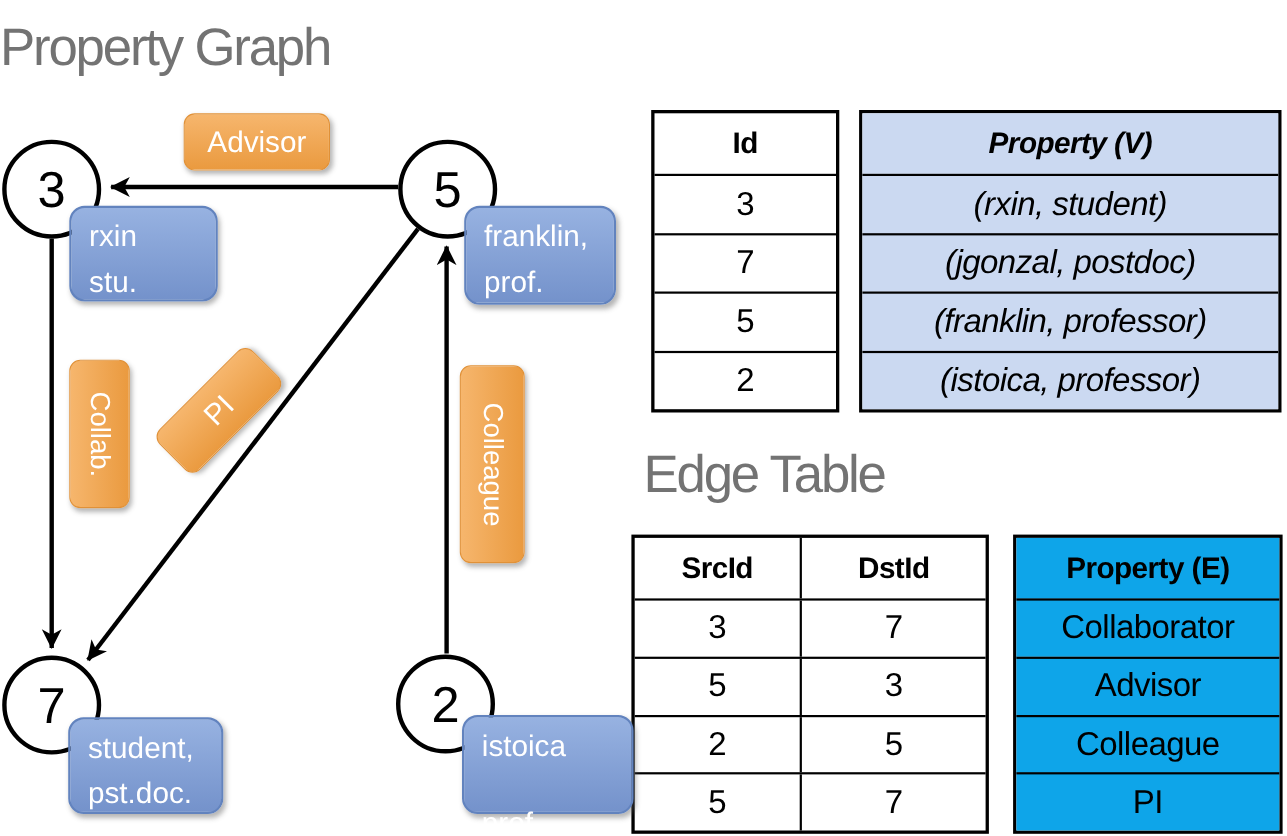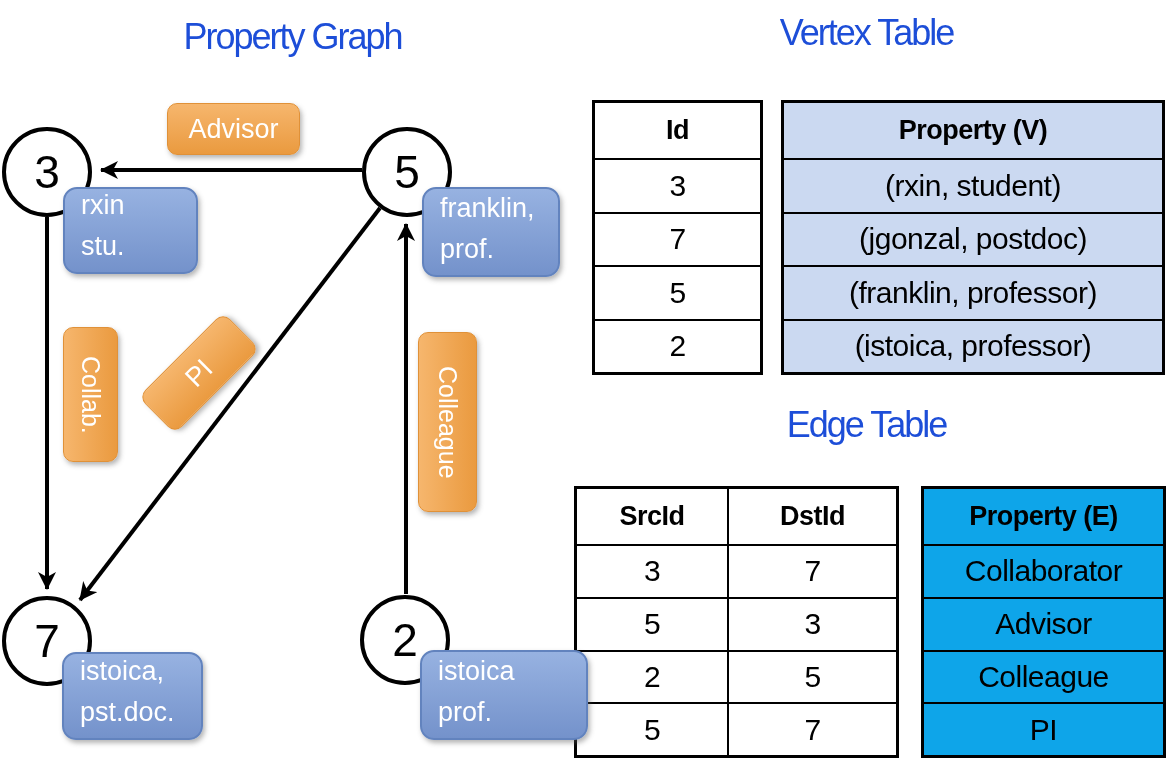--- a/index.html
+++ b/index.html
@@ -3,22 +3,22 @@
 <meta charset="utf-8">
 <style>
   html,body{margin:0;padding:0;background:#fff;}
   #stage{
     position:relative;width:1170px;height:760px;background:#fff;overflow:hidden;
     font-family:"Liberation Sans","DejaVu Sans",sans-serif;color:#000;
   }
   .abs{position:absolute;}
   
   .big-title{
-    font-size:36px;font-weight:400;letter-spacing:-2px;color:#1d4ed8;
-    text-align:center;white-space:nowrap;
+    font-size:48px;font-weight:400;letter-spacing:-2px;color:#737373;
+    white-space:nowrap;
   }
   
   .node{
     width:90px;height:90px;border:4px solid #000;border-radius:50%;
     background:#fff;box-sizing:border-box;display:flex;align-items:center;justify-content:center;
     font-size:46px;font-weight:400;z-index:3;
   }
   
   .lbl{
     box-sizing:border-box;border-radius:10px;color:#fff;z-index:4;
@@ -30,21 +30,21 @@
     border:1px solid #e09138;font-size:27px;
   }
   .lbl.orange.vert{
     background:linear-gradient(to right,#f6b66d,#ea9a3f);
     writing-mode:vertical-rl;font-size:25px;
   }
   .lbl.blue{
     background:linear-gradient(to bottom,#97b2e1,#7492cb);
     border:2px solid #6283be;border-radius:14px;
     font-size:27px;line-height:1.5;
-    align-items:flex-start;justify-content:flex-end;
+    align-items:flex-start;justify-content:space-between;
     padding:6px 6px 6px 16px;flex-direction:column;
   }
   .lbl.blue span{display:block;}
   
   .tcol{
     box-sizing:border-box;border:3px solid #000;background:#fff;
     display:flex;flex-direction:column;z-index:2;
   }
   .tcell{
     flex:1 1 0;display:flex;align-items:center;justify-content:center;
@@ -73,21 +73,20 @@
         <path d="M0,0 L18,9 L0,18 L5,9 Z" fill="#000"></path>
       </marker>
     </defs>
     <line x1="362" y1="170" x2="101" y2="170" stroke="#000" stroke-width="4" marker-end="url(#arrow)"></line>
     <line x1="47" y1="217" x2="47" y2="589" stroke="#000" stroke-width="4" marker-end="url(#arrow)"></line>
     <line x1="380" y1="208" x2="80" y2="600" stroke="#000" stroke-width="4" marker-end="url(#arrow)"></line>
     <line x1="406" y1="594" x2="406" y2="224" stroke="#000" stroke-width="4" marker-end="url(#arrow)"></line>
   </svg>
 
   <div class="abs big-title" style="left:0;top:16px;width:585px;">Property Graph</div>
-  <div class="abs big-title" style="left:585px;top:12px;width:563px;">Vertex Table</div>
   <div class="abs big-title" style="left:585px;top:404px;width:563px;">Edge Table</div>
 
   <div class="abs node" style="left:2px;top:127px;">
       <span>3</span>
     </div>
   <div class="abs node" style="left:362px;top:127px;">
       <span>5</span>
     </div>
   <div class="abs node" style="left:2px;top:596px;">
       <span>7</span>
@@ -103,37 +102,37 @@
 
   <div class="abs lbl blue" style="left:63px;top:187px;width:135px;height:87px;">
     <span>rxin</span>
     <span>stu.</span>
   </div>
   <div class="abs lbl blue" style="left:422px;top:187px;width:138px;height:90px;">
     <span>franklin,</span>
     <span>prof.</span>
   </div>
   <div class="abs lbl blue" style="left:62px;top:652px;width:141px;height:88px;">
-    <span>istoica,</span>
+    <span>student,</span>
     <span>pst.doc.</span>
   </div>
-  <div class="abs lbl blue" style="left:420px;top:650px;width:168px;height:90px;">
+  <div class="abs lbl blue" style="left:420px;top:650px;width:156px;height:90px;gap:29px;">
     <span>istoica</span>
     <span>prof.</span>
   </div>
 
   <div class="abs tcol" style="left:592px;top:100px;width:171px;height:275px;">
     <div class="tcell head">Id</div>
     <div class="tcell">3</div>
     <div class="tcell">7</div>
     <div class="tcell">5</div>
     <div class="tcell">2</div>
   </div>
 
-  <div class="abs tcol fill-vblue" style="left:781px;top:100px;width:384px;height:275px;">
+  <div class="abs tcol fill-vblue" style="left:781px;top:100px;width:384px;height:275px;font-style:italic;">
     <div class="tcell head">Property (V)</div>
     <div class="tcell">(rxin, student)</div>
     <div class="tcell">(jgonzal, postdoc)</div>
     <div class="tcell">(franklin, professor)</div>
     <div class="tcell">(istoica, professor)</div>
   </div>
 
   <div class="abs tcol" style="left:574px;top:486px;width:325px;height:272px;">
     <div class="trow hd">
       <div class="c first">SrcId</div>

